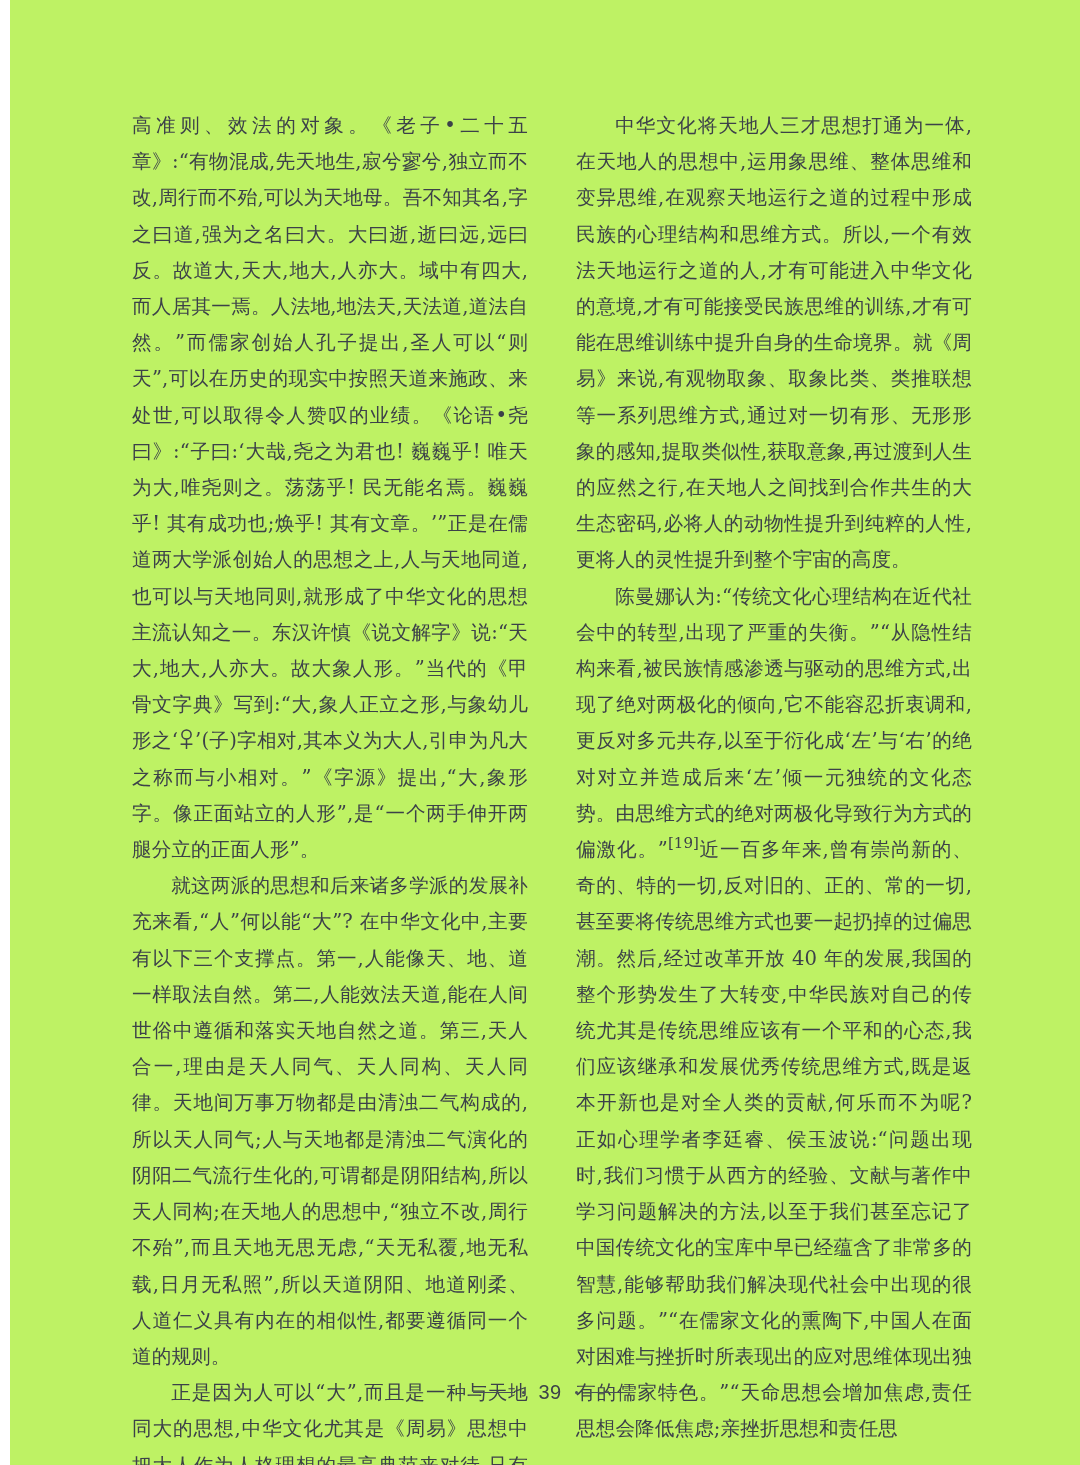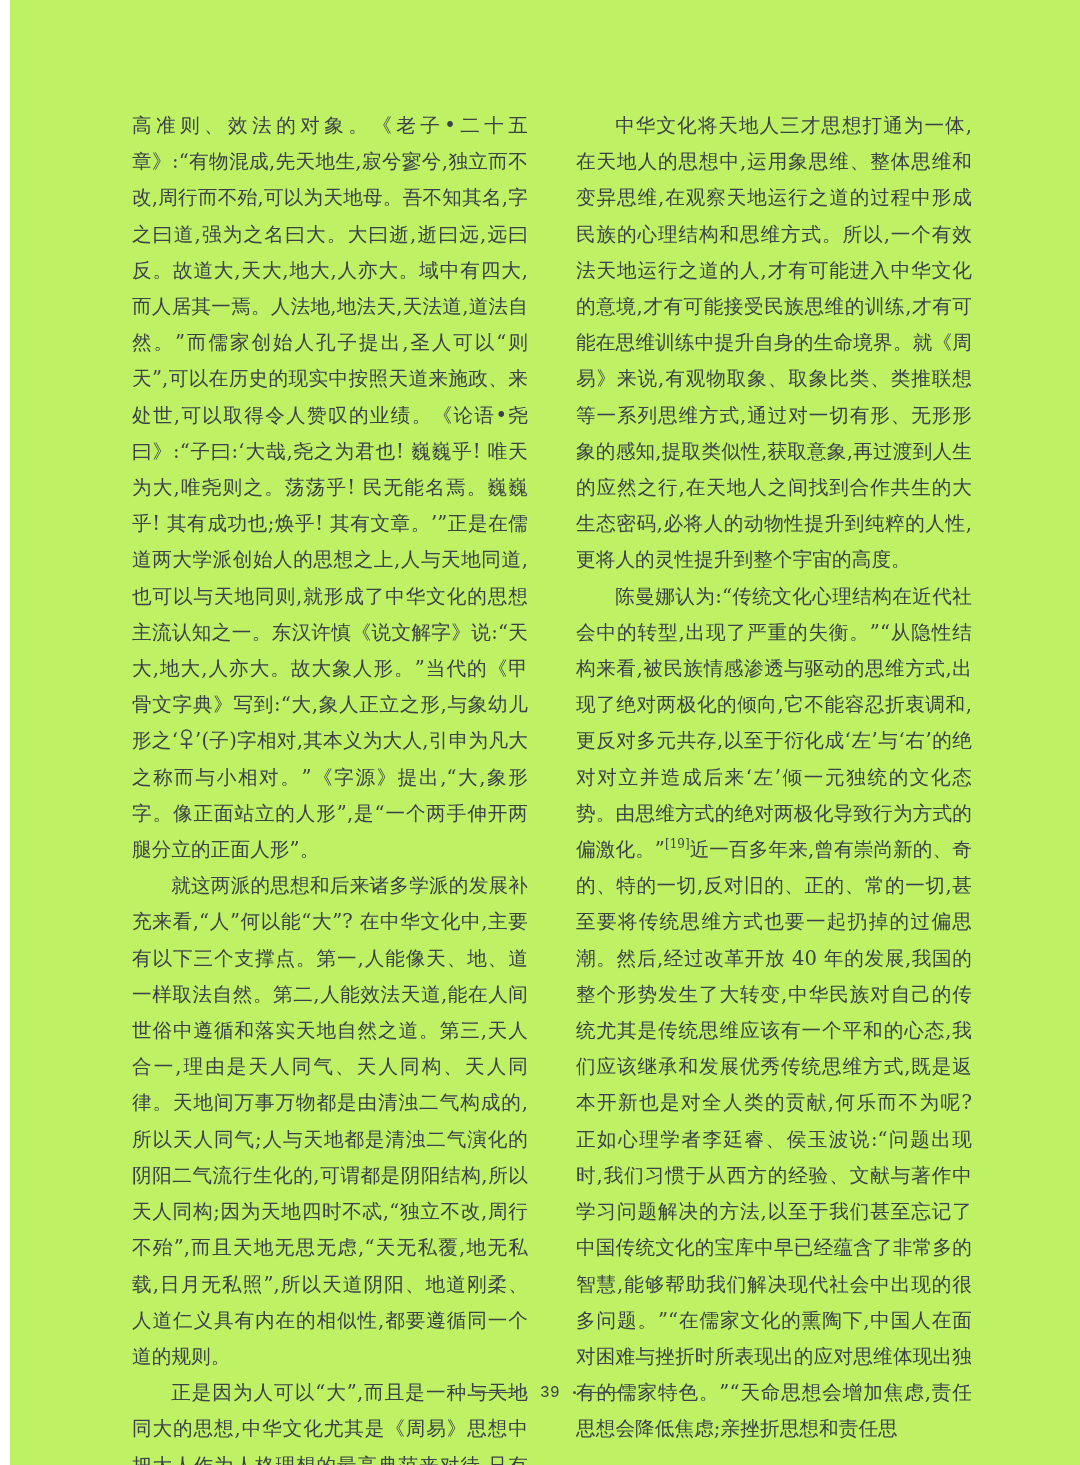--- a/index.html
+++ b/index.html
@@ -44,21 +44,21 @@
     text-align-last: left;
     letter-spacing: 0.1px;
     color: #3c4149;
     word-break: break-all;
     text-indent: 0;
   }
   p.para.indent {
     text-indent: 2em;
   }
   .sup {
-    font-size: 12px;
+    font-size: 15px;
     vertical-align: super;
     line-height: 0;
     letter-spacing: 0;
   }
   
   .pictograph {
     display: inline-block;
     width: 17px;
     height: 21px;
     vertical-align: -3px;
@@ -86,42 +86,42 @@
     background: #4a4f57;
   }
   .dot {
     display: inline-block;
     width: 3px;
     height: 3px;
     border-radius: 50%;
     background: #4a4f57;
   }
   .pagenum {
-    font-size: 16px;
-    font-family: Liberation Mono, monospace;
+    font-size: 20px;
+    font-family: Liberation Sans, sans-serif;
     padding: 0 6px;
     letter-spacing: 0.5px;
   }
 </style>
 </head>
 <body>
 
 <div class="page">
 
   <div class="content">
 
     <div class="column">
 
       <p class="para"><span>高准则、效法的对象。《老子•二十五章》:“有物混成,先天地生,寂兮寥兮,独立而不改,周行而不殆,可以为天地母。吾不知其名,字之曰道,强为之名曰大。大曰逝,逝曰远,远曰反。故道大,天大,地大,人亦大。域中有四大,而人居其一焉。人法地,地法天,天法道,道法自然。”而儒家创始人孔子提出,圣人可以“则天”,可以在历史的现实中按照天道来施政、来处世,可以取得令人赞叹的业绩。《论语•尧曰》:“子曰:‘大哉,尧之为君也! 巍巍乎! 唯天为大,唯尧则之。荡荡乎! 民无能名焉。巍巍乎! 其有成功也;焕乎! 其有文章。’”正是在儒道两大学派创始人的思想之上,人与天地同道,也可以与天地同则,就形成了中华文化的思想主流认知之一。东汉许慎《说文解字》说:“天大,地大,人亦大。故大象人形。”当代的《甲骨文字典》写到:“大,象人正立之形,与象幼儿形之‘</span><span class="pictograph"><svg width="17" height="21" viewBox="0 0 17 21" xmlns="http://www.w3.org/2000/svg">
               <circle cx="8.5" cy="5.5" r="4.6" fill="none" stroke="#3c4149" stroke-width="1.5"></circle>
               <line x1="8.5" y1="10.1" x2="8.5" y2="20" stroke="#3c4149" stroke-width="1.5"></line>
               <line x1="2.6" y1="15.2" x2="14.4" y2="15.2" stroke="#3c4149" stroke-width="1.5"></line>
             </svg></span><span>’(子)字相对,其本义为大人,引申为凡大之称而与小相对。”《字源》提出,“大,象形字。像正面站立的人形”,是“一个两手伸开两腿分立的正面人形”。</span></p>
 
-      <p class="para indent">就这两派的思想和后来诸多学派的发展补充来看,“人”何以能“大”? 在中华文化中,主要有以下三个支撑点。第一,人能像天、地、道一样取法自然。第二,人能效法天道,能在人间世俗中遵循和落实天地自然之道。第三,天人合一,理由是天人同气、天人同构、天人同律。天地间万事万物都是由清浊二气构成的,所以天人同气;人与天地都是清浊二气演化的阴阳二气流行生化的,可谓都是阴阳结构,所以天人同构;因为天地四时不忒,“独立不改,周行不殆”,而且天地无思无虑,“天无私覆,地无私载,日月无私照”,所以天道阴阳、地道刚柔、人道仁义具有内在的相似性,都要遵循同一个道的规则。</p>
+      <p class="para indent">就这两派的思想和后来诸多学派的发展补充来看,“人”何以能“大”? 在中华文化中,主要有以下三个支撑点。第一,人能像天、地、道一样取法自然。第二,人能效法天道,能在人间世俗中遵循和落实天地自然之道。第三,天人合一,理由是天人同气、天人同构、天人同律。天地间万事万物都是由清浊二气构成的,所以天人同气;人与天地都是清浊二气演化的阴阳二气流行生化的,可谓都是阴阳结构,所以天人同构;在天地人的思想中,“独立不改,周行不殆”,而且天地无思无虑,“天无私覆,地无私载,日月无私照”,所以天道阴阳、地道刚柔、人道仁义具有内在的相似性,都要遵循同一个道的规则。</p>
 
       <p class="para indent">正是因为人可以“大”,而且是一种与天地同大的思想,中华文化尤其是《周易》思想中把大人作为人格理想的最高典范来对待,只有大人才可以称得上懂得天地之道、阴阳之则的人。何谓大人?《周易•乾卦•文言》:“夫大人者,与天地合其德,与日月合其明,与四时合其序,与鬼神合其吉凶。”《孟子•告子上》:“从其大体为大人,从其小体为小人。”《孟子•滕文公下》:“富贵不能淫,贫贱不能移,威武不能屈,</p>
 
     </div>
 
     <div class="column">
 
 
       <p class="para indent">中华文化将天地人三才思想打通为一体,在天地人的思想中,运用象思维、整体思维和变异思维,在观察天地运行之道的过程中形成民族的心理结构和思维方式。所以,一个有效法天地运行之道的人,才有可能进入中华文化的意境,才有可能接受民族思维的训练,才有可能在思维训练中提升自身的生命境界。就《周易》来说,有观物取象、取象比类、类推联想等一系列思维方式,通过对一切有形、无形形象的感知,提取类似性,获取意象,再过渡到人生的应然之行,在天地人之间找到合作共生的大生态密码,必将人的动物性提升到纯粹的人性,更将人的灵性提升到整个宇宙的高度。</p>
 

